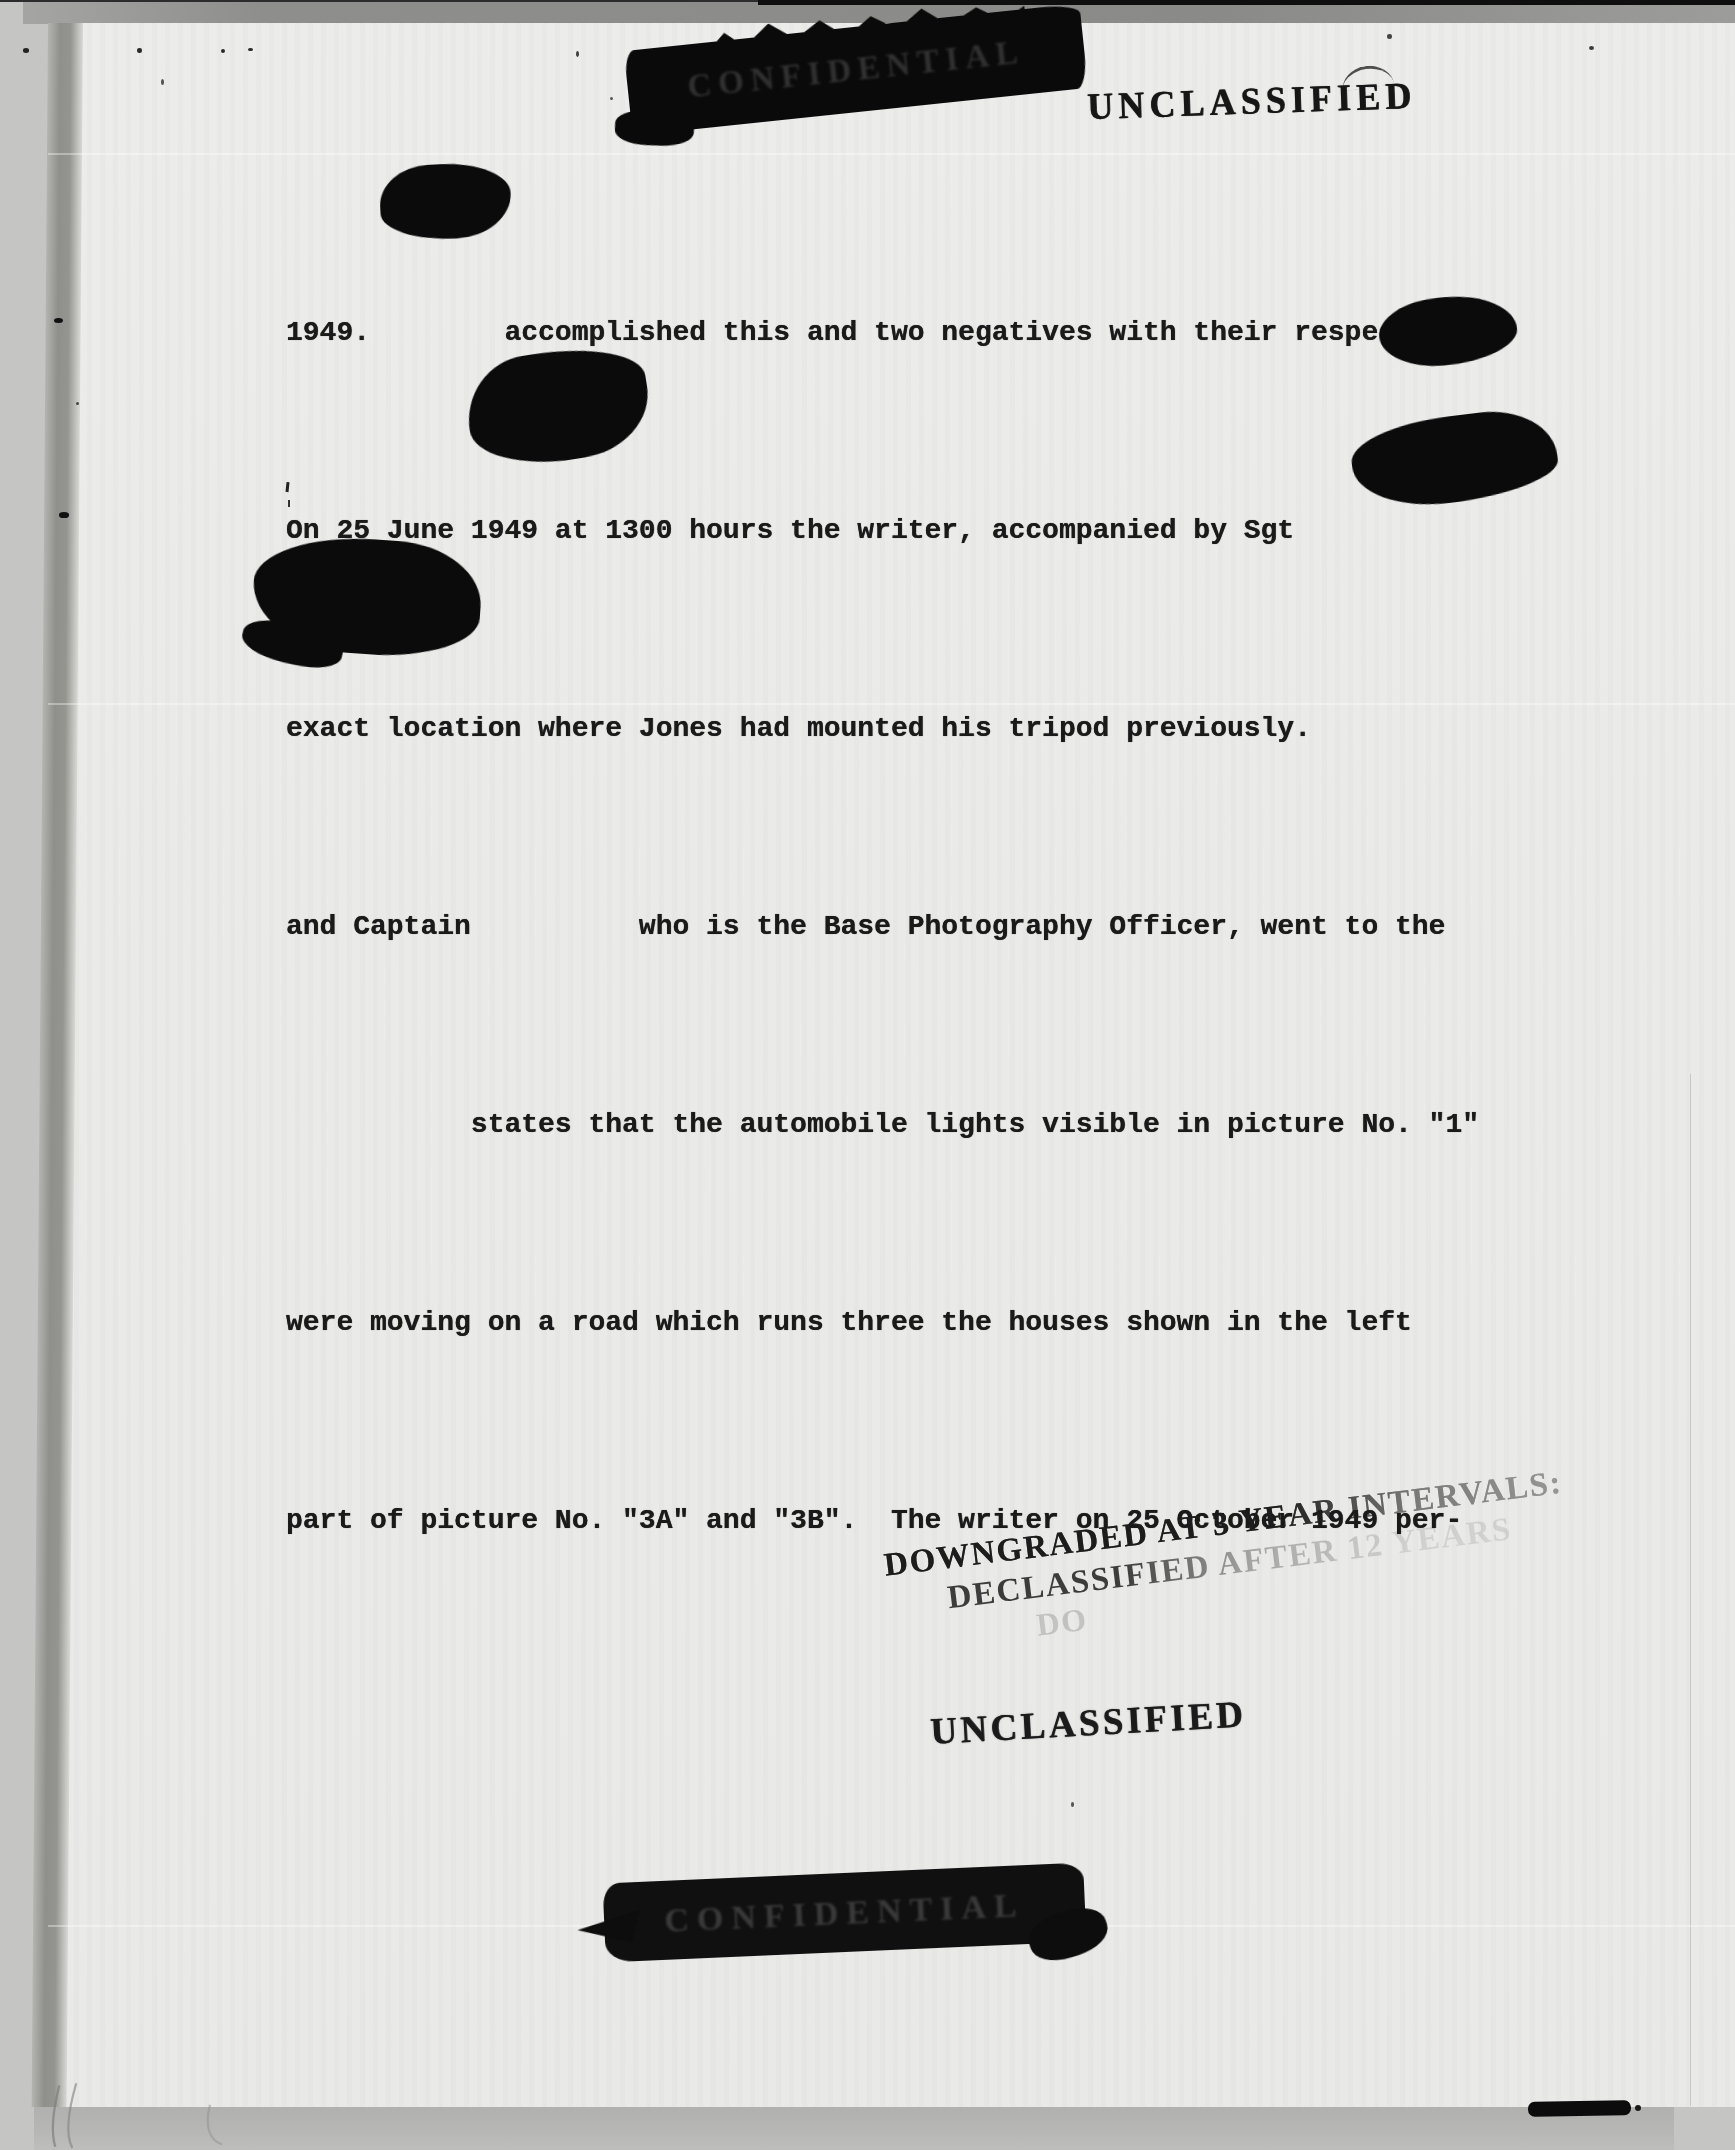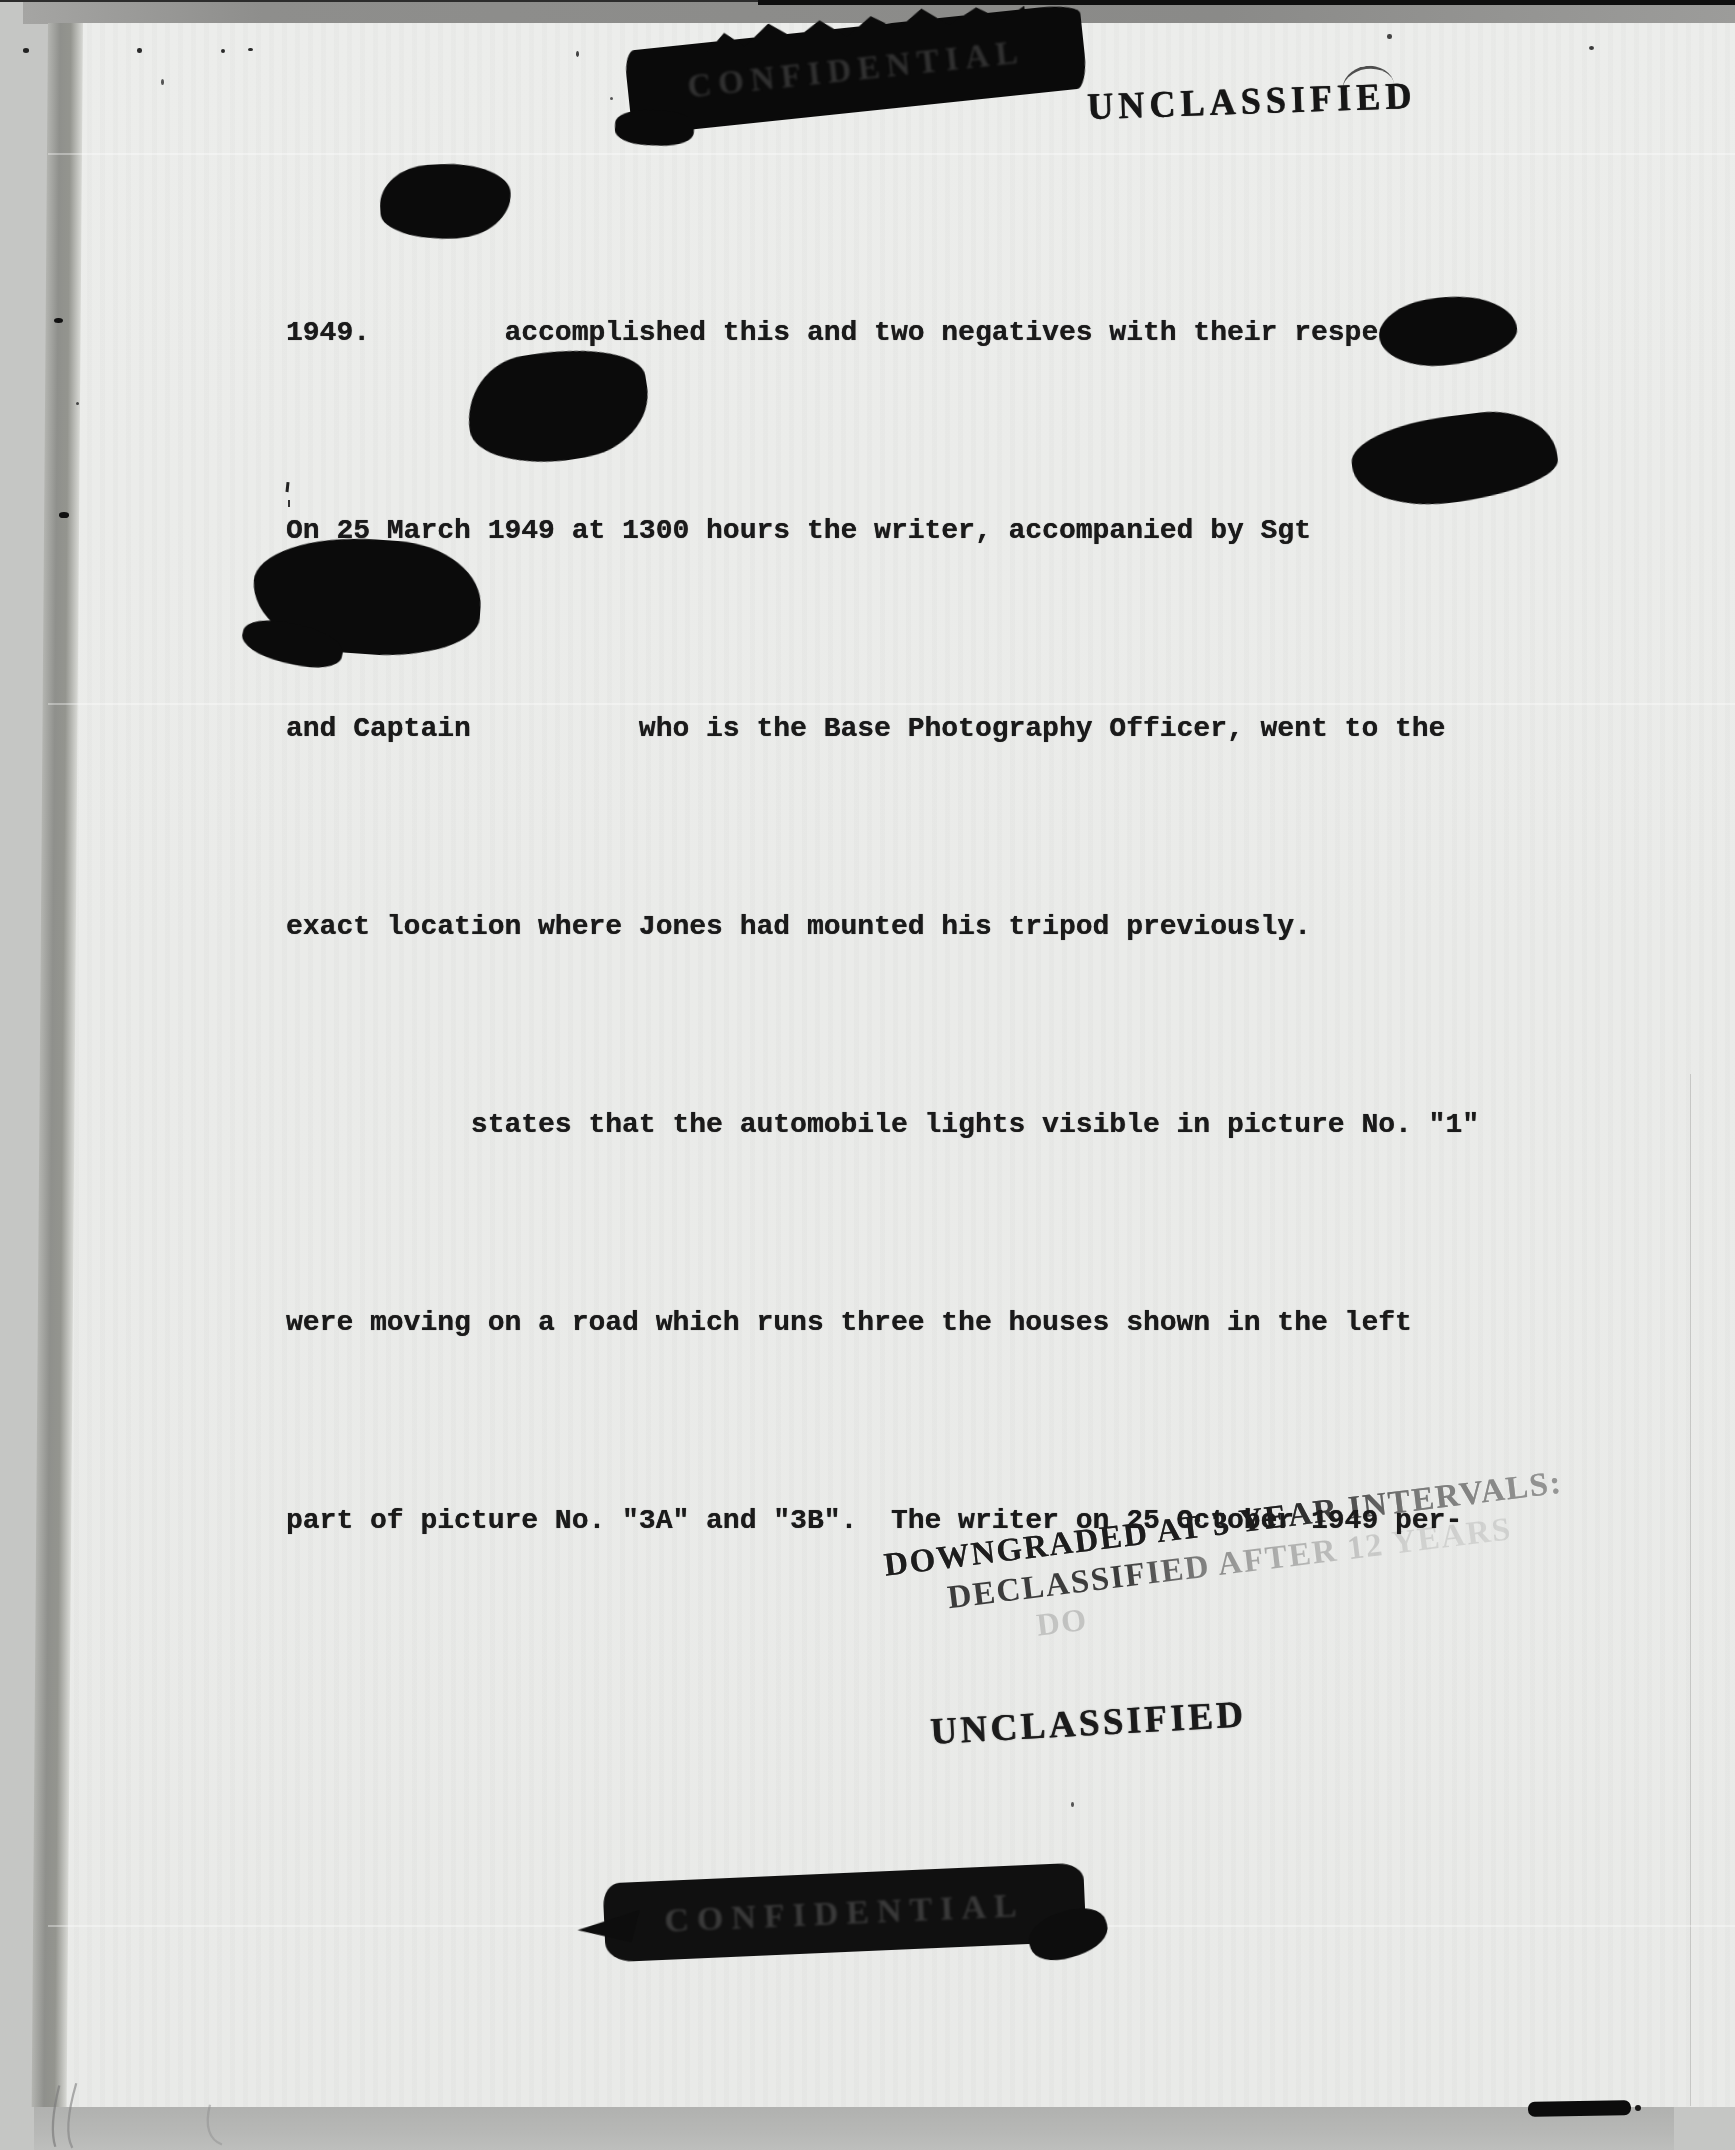--- a/index.html
+++ b/index.html
@@ -124,23 +124,23 @@
 
 <div class="scribble scribble-top">
   <span class="hidden-word">CONFIDENTIAL</span>
 </div>
 
 <div class="stamp unclassified-top">UNCLASSIFIED</div>
 <div class="flourish"></div>
 
 <div class="typed">
   <div>1949.        accomplished this and two negatives with their respective</div>
-  <div>On 25 March 1949 at 1300 hours the writer, accompanied by Sgt</div>
+  <div>On 25 June 1949 at 1300 hours the writer, accompanied by Sgt</div>
+  <div>exact location where Jones had mounted his tripod previously.</div>
   <div>and Captain          who is the Base Photography Officer, went to the</div>
-  <div>exact location where Jones had mounted his tripod previously.</div>
   <div>           states that the automobile lights visible in picture No. "1"</div>
   <div>were moving on a road which runs three the houses shown in the left</div>
   <div>part of picture No. "3A" and "3B".  The writer on 25 October 1949 per-</div>
   
   
   
   
   
   
   

